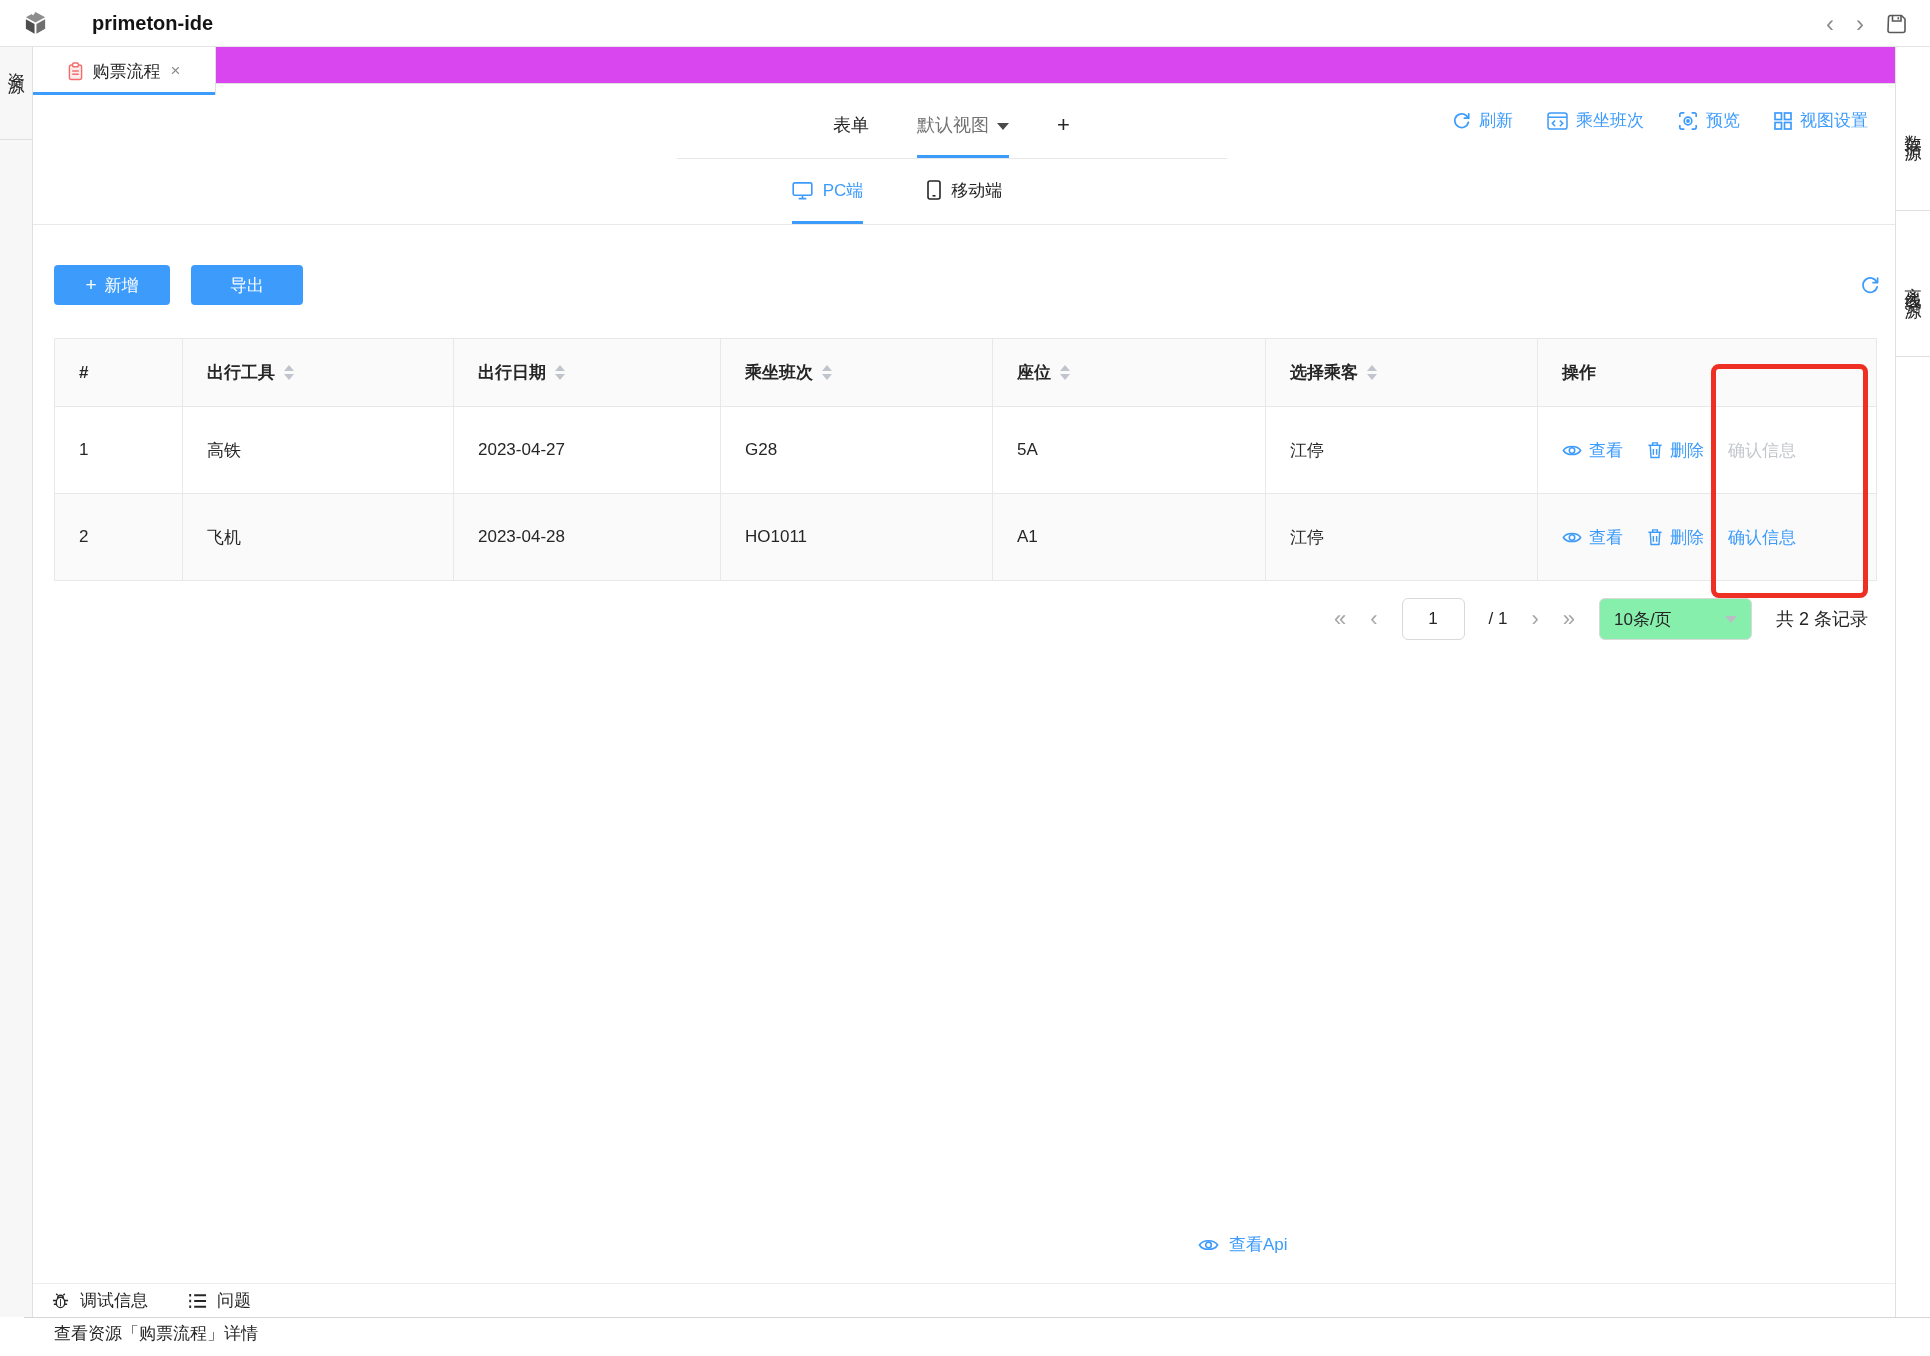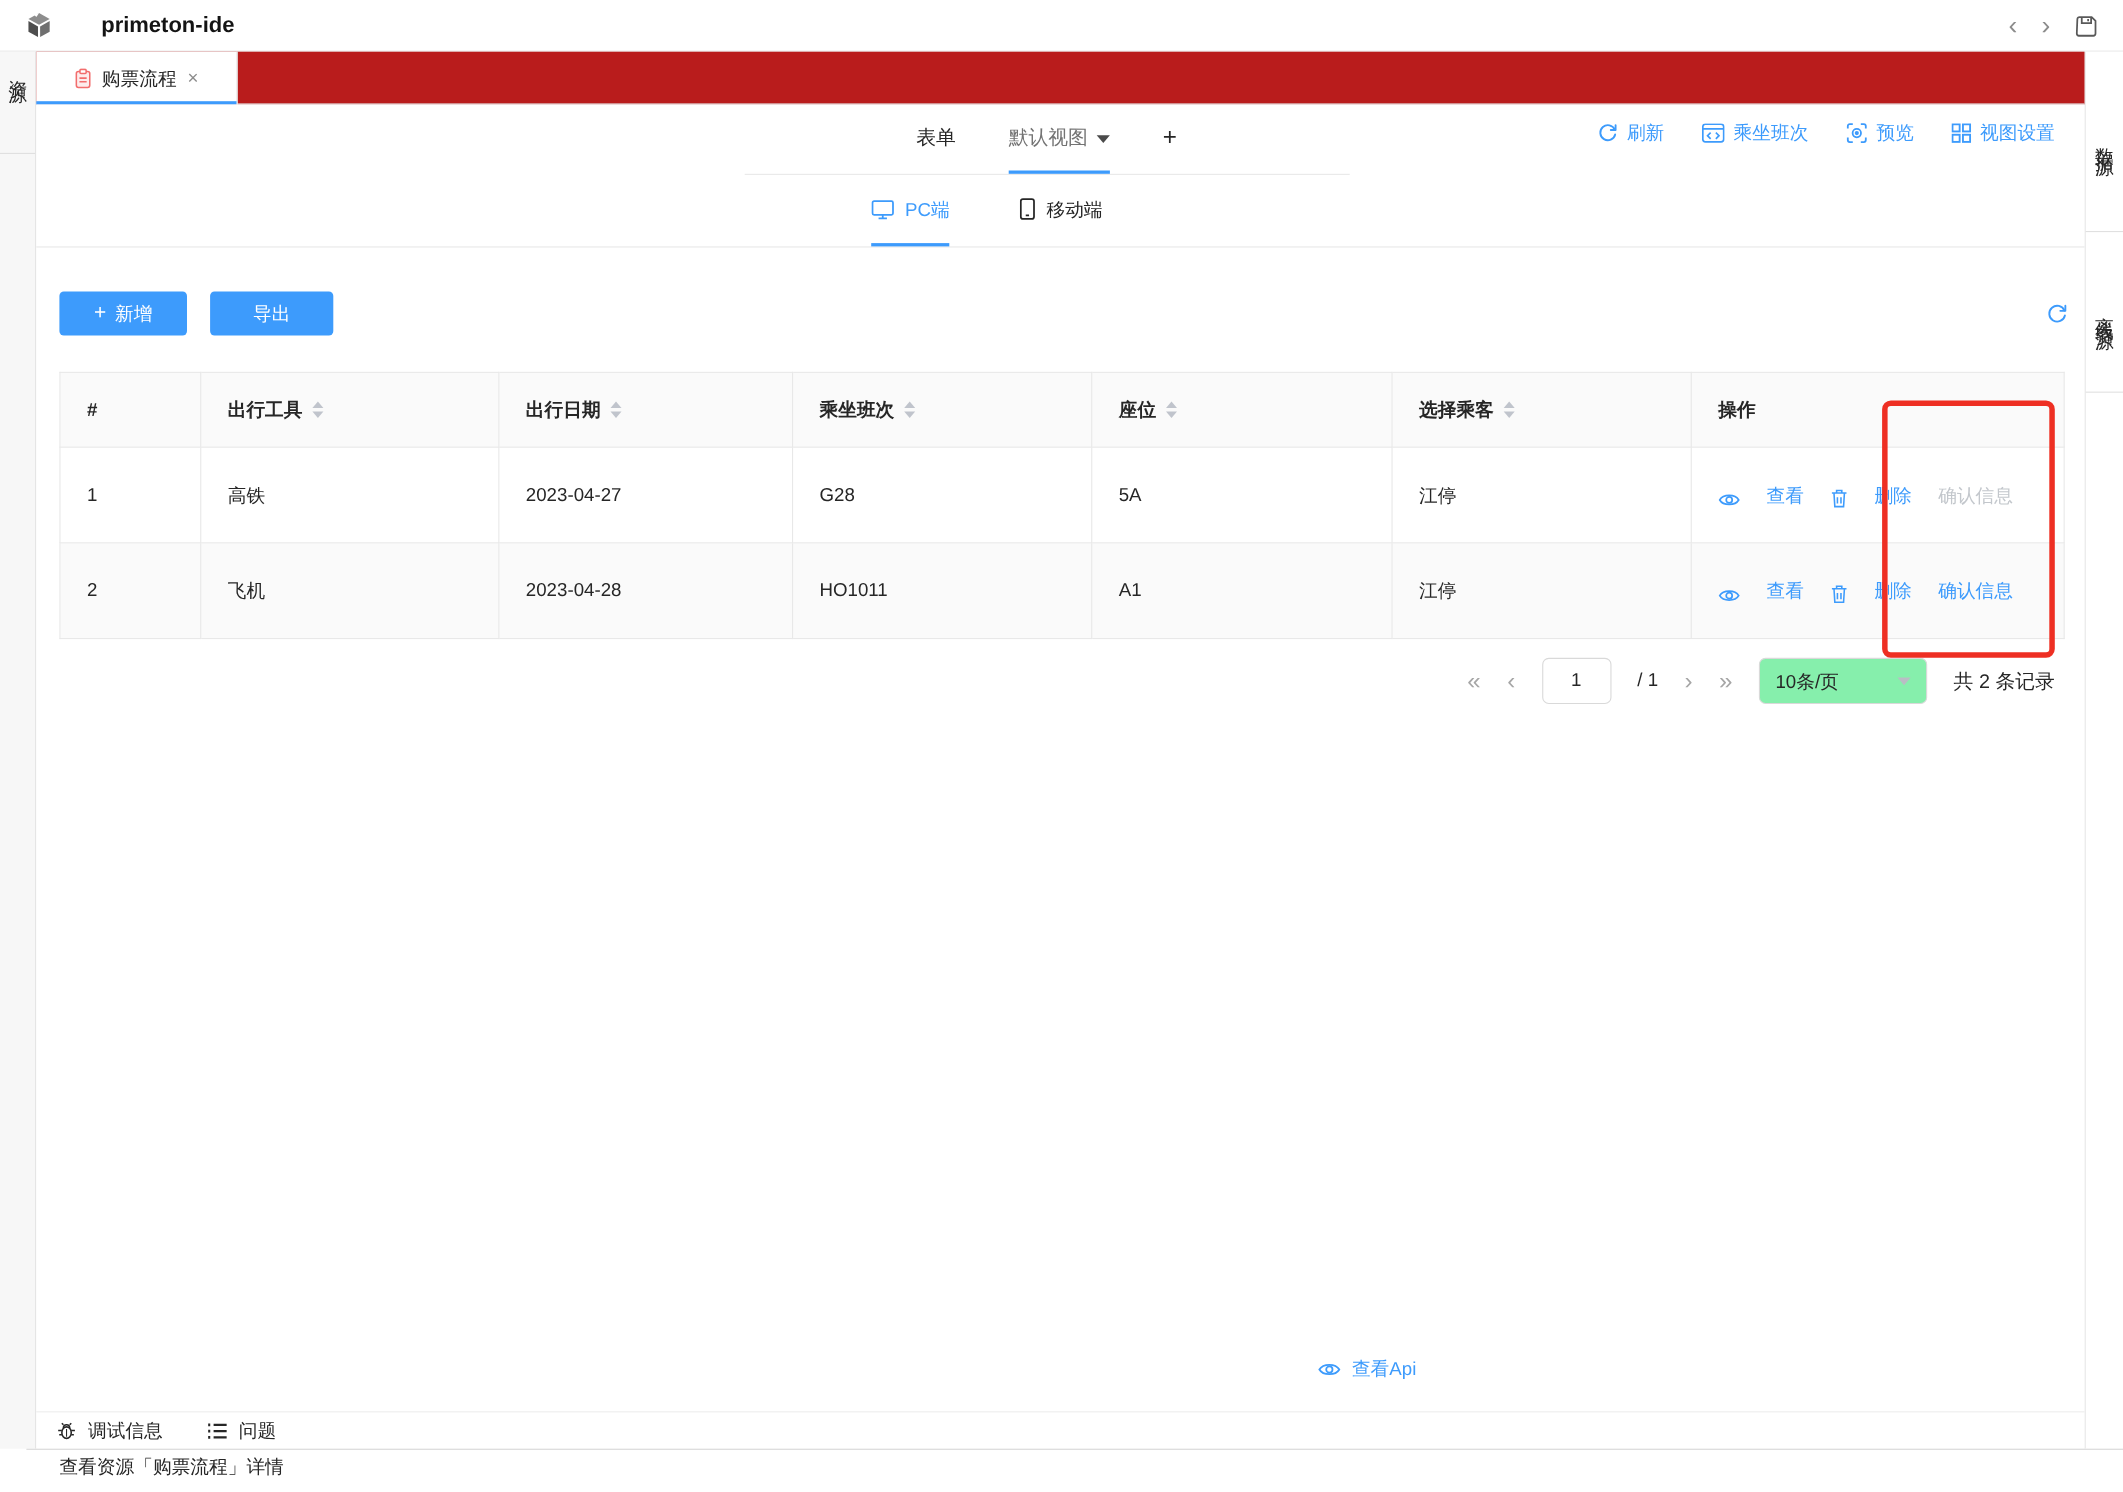--- a/index.html
+++ b/index.html
@@ -33,22 +33,22 @@
     position: absolute; left: 1895px; top: 47px; width: 35px; height: 1270px;
     background: #fff; border-left: 1px solid #e0e0e0;
   }
   .right-rail .rail-section { display: flex; justify-content: center; align-items: center; border-bottom: 1px solid #e0e0e0; }
   .right-rail .sec-1 { height: 164px; }
   .right-rail .sec-2 { height: 146px; }
   .v-text { writing-mode: vertical-rl; text-orientation: upright; font-size: 17px; color: #262626; letter-spacing: 5px; }
 
   
   .tab-bar {
-    position: absolute; left: 33px; top: 47px; width: 1862px; height: 48px;
-    background: #b91c1c; border-bottom: 1px solid #e0e0e0;
+    position: absolute; left: 33px; top: 47px; width: 1862px; height: 37px;
+    background: #d946ef; border-bottom: 1px solid #e0e0e0;
   }
   .editor-tab {
     position: absolute; left: 0; top: 0; width: 183px; height: 48px;
     background: #fff; border-right: 1px solid #e0e0e0;
     display: flex; align-items: center; justify-content: center; gap: 10px;
   }
   .editor-tab::after { content: ""; position: absolute; left: 0; right: 0; bottom: 0; height: 3px; background: #3d9bfc; }
   .editor-tab .tab-label { font-size: 17px; color: #262626; }
   .editor-tab .tab-close { font-size: 17px; color: #8c8c8c; cursor: pointer; }
 
@@ -89,21 +89,21 @@
   table.grid { position: absolute; left: 21px; top: 243px; width: 1822px; border-collapse: collapse; table-layout: fixed; }
   table.grid th, table.grid td { border: 1px solid #e8e8e8; font-size: 17px; color: #262626; text-align: left; padding: 0 0 0 24px; }
   table.grid th { height: 68px; background: #fafafa; font-weight: bold; }
   table.grid td { height: 87px; background: #fff; }
   table.grid tr.even td { background: #fafafa; }
   .th-wrap { display: flex; align-items: center; }
   .sorter { display: inline-flex; flex-direction: column; margin-left: 9px; gap: 3px; }
   .sorter .up { width: 0; height: 0; border-left: 5px solid transparent; border-right: 5px solid transparent; border-bottom: 6px solid #c0c4cc; }
   .sorter .dn { width: 0; height: 0; border-left: 5px solid transparent; border-right: 5px solid transparent; border-top: 6px solid #c0c4cc; }
   .ops { display: flex; align-items: center; gap: 24px; }
-  .op-link { display: flex; align-items: flex-end; gap: 24px; color: #3d9bfc; font-size: 17px; cursor: pointer; white-space: nowrap; }
+  .op-link { display: flex; align-items: center; gap: 7px; color: #3d9bfc; font-size: 17px; cursor: pointer; white-space: nowrap; }
   .op-link.disabled { color: #c3c7cc; cursor: default; }
 
   
   .pagination { position: absolute; right: 27px; top: 502px; height: 44px; display: flex; align-items: center; gap: 24px; }
   .pg-chev { font-size: 22px; color: #a6a6a6; cursor: pointer; line-height: 1; }
   .pg-input { width: 63px; height: 42px; border: 1px solid #d9d9d9; border-radius: 6px;
     display: flex; align-items: center; justify-content: center; font-size: 17px; color: #262626; background: #fff; }
   .pg-of { font-size: 17px; color: #262626; }
   .pg-size { width: 153px; height: 42px; border: 1px solid #d9d9d9; border-radius: 6px; background: #86efac;
     display: flex; align-items: center; justify-content: space-between; padding: 0 14px; font-size: 17px; cursor: pointer; }

